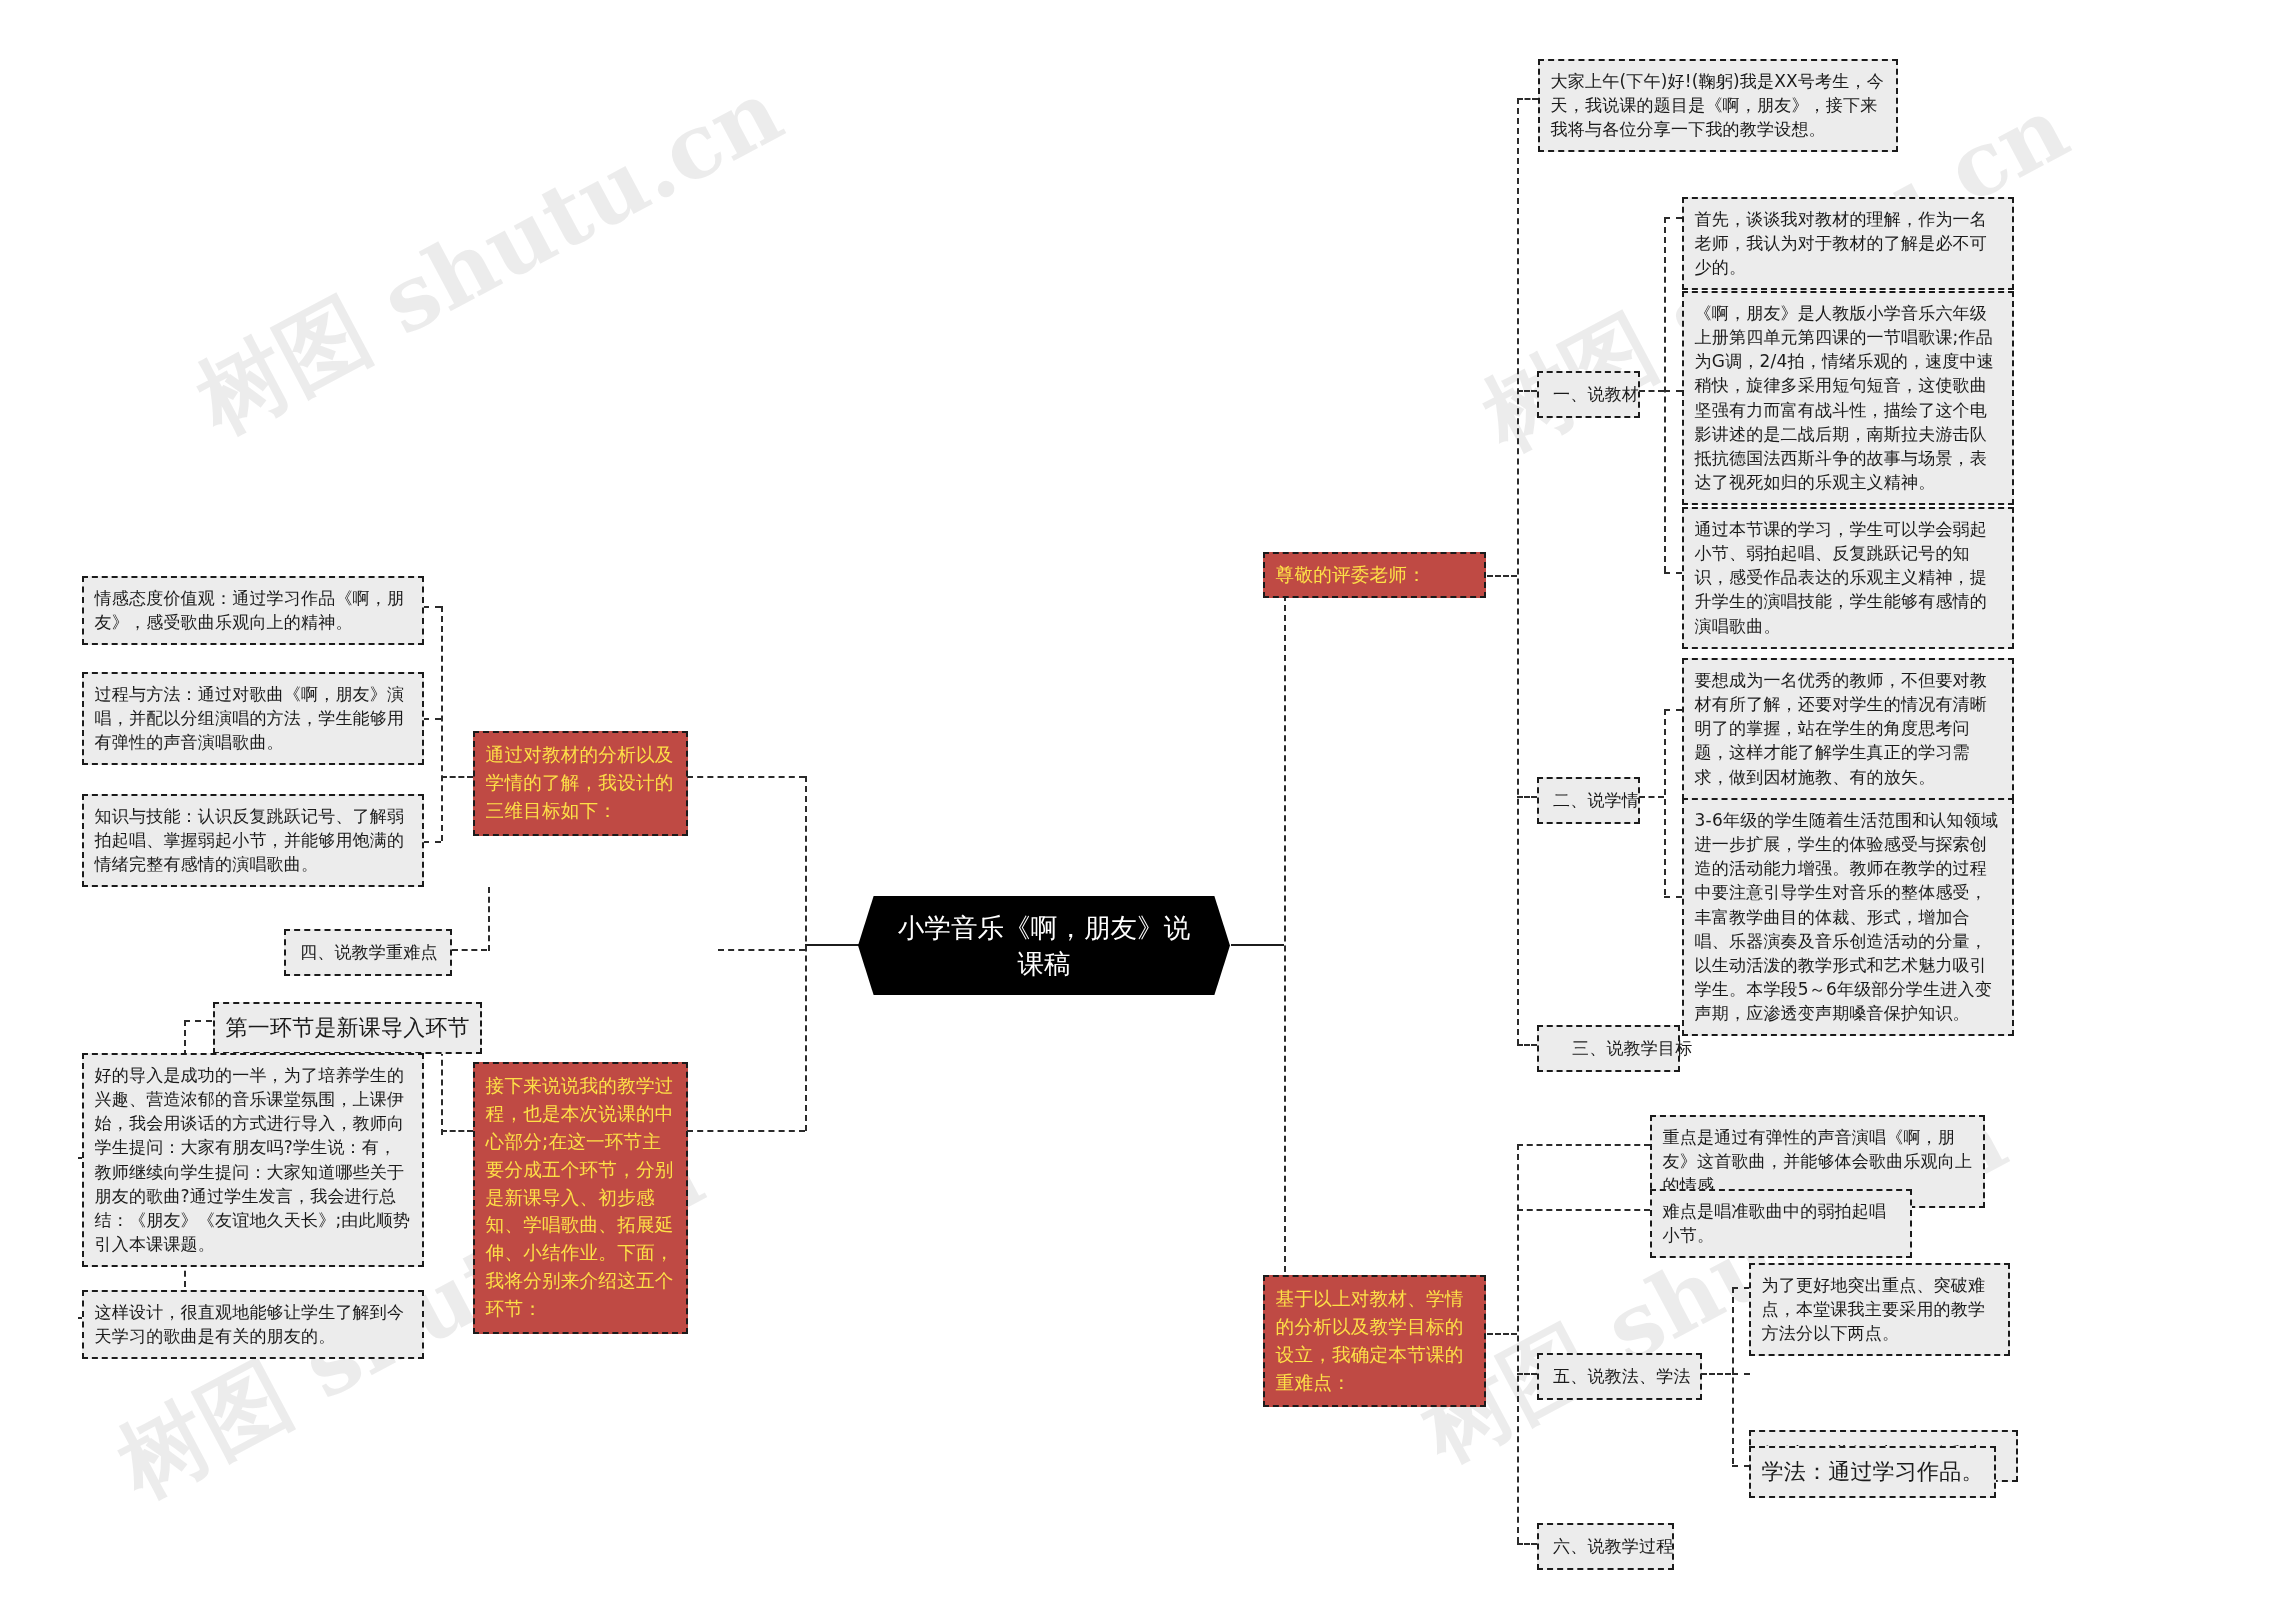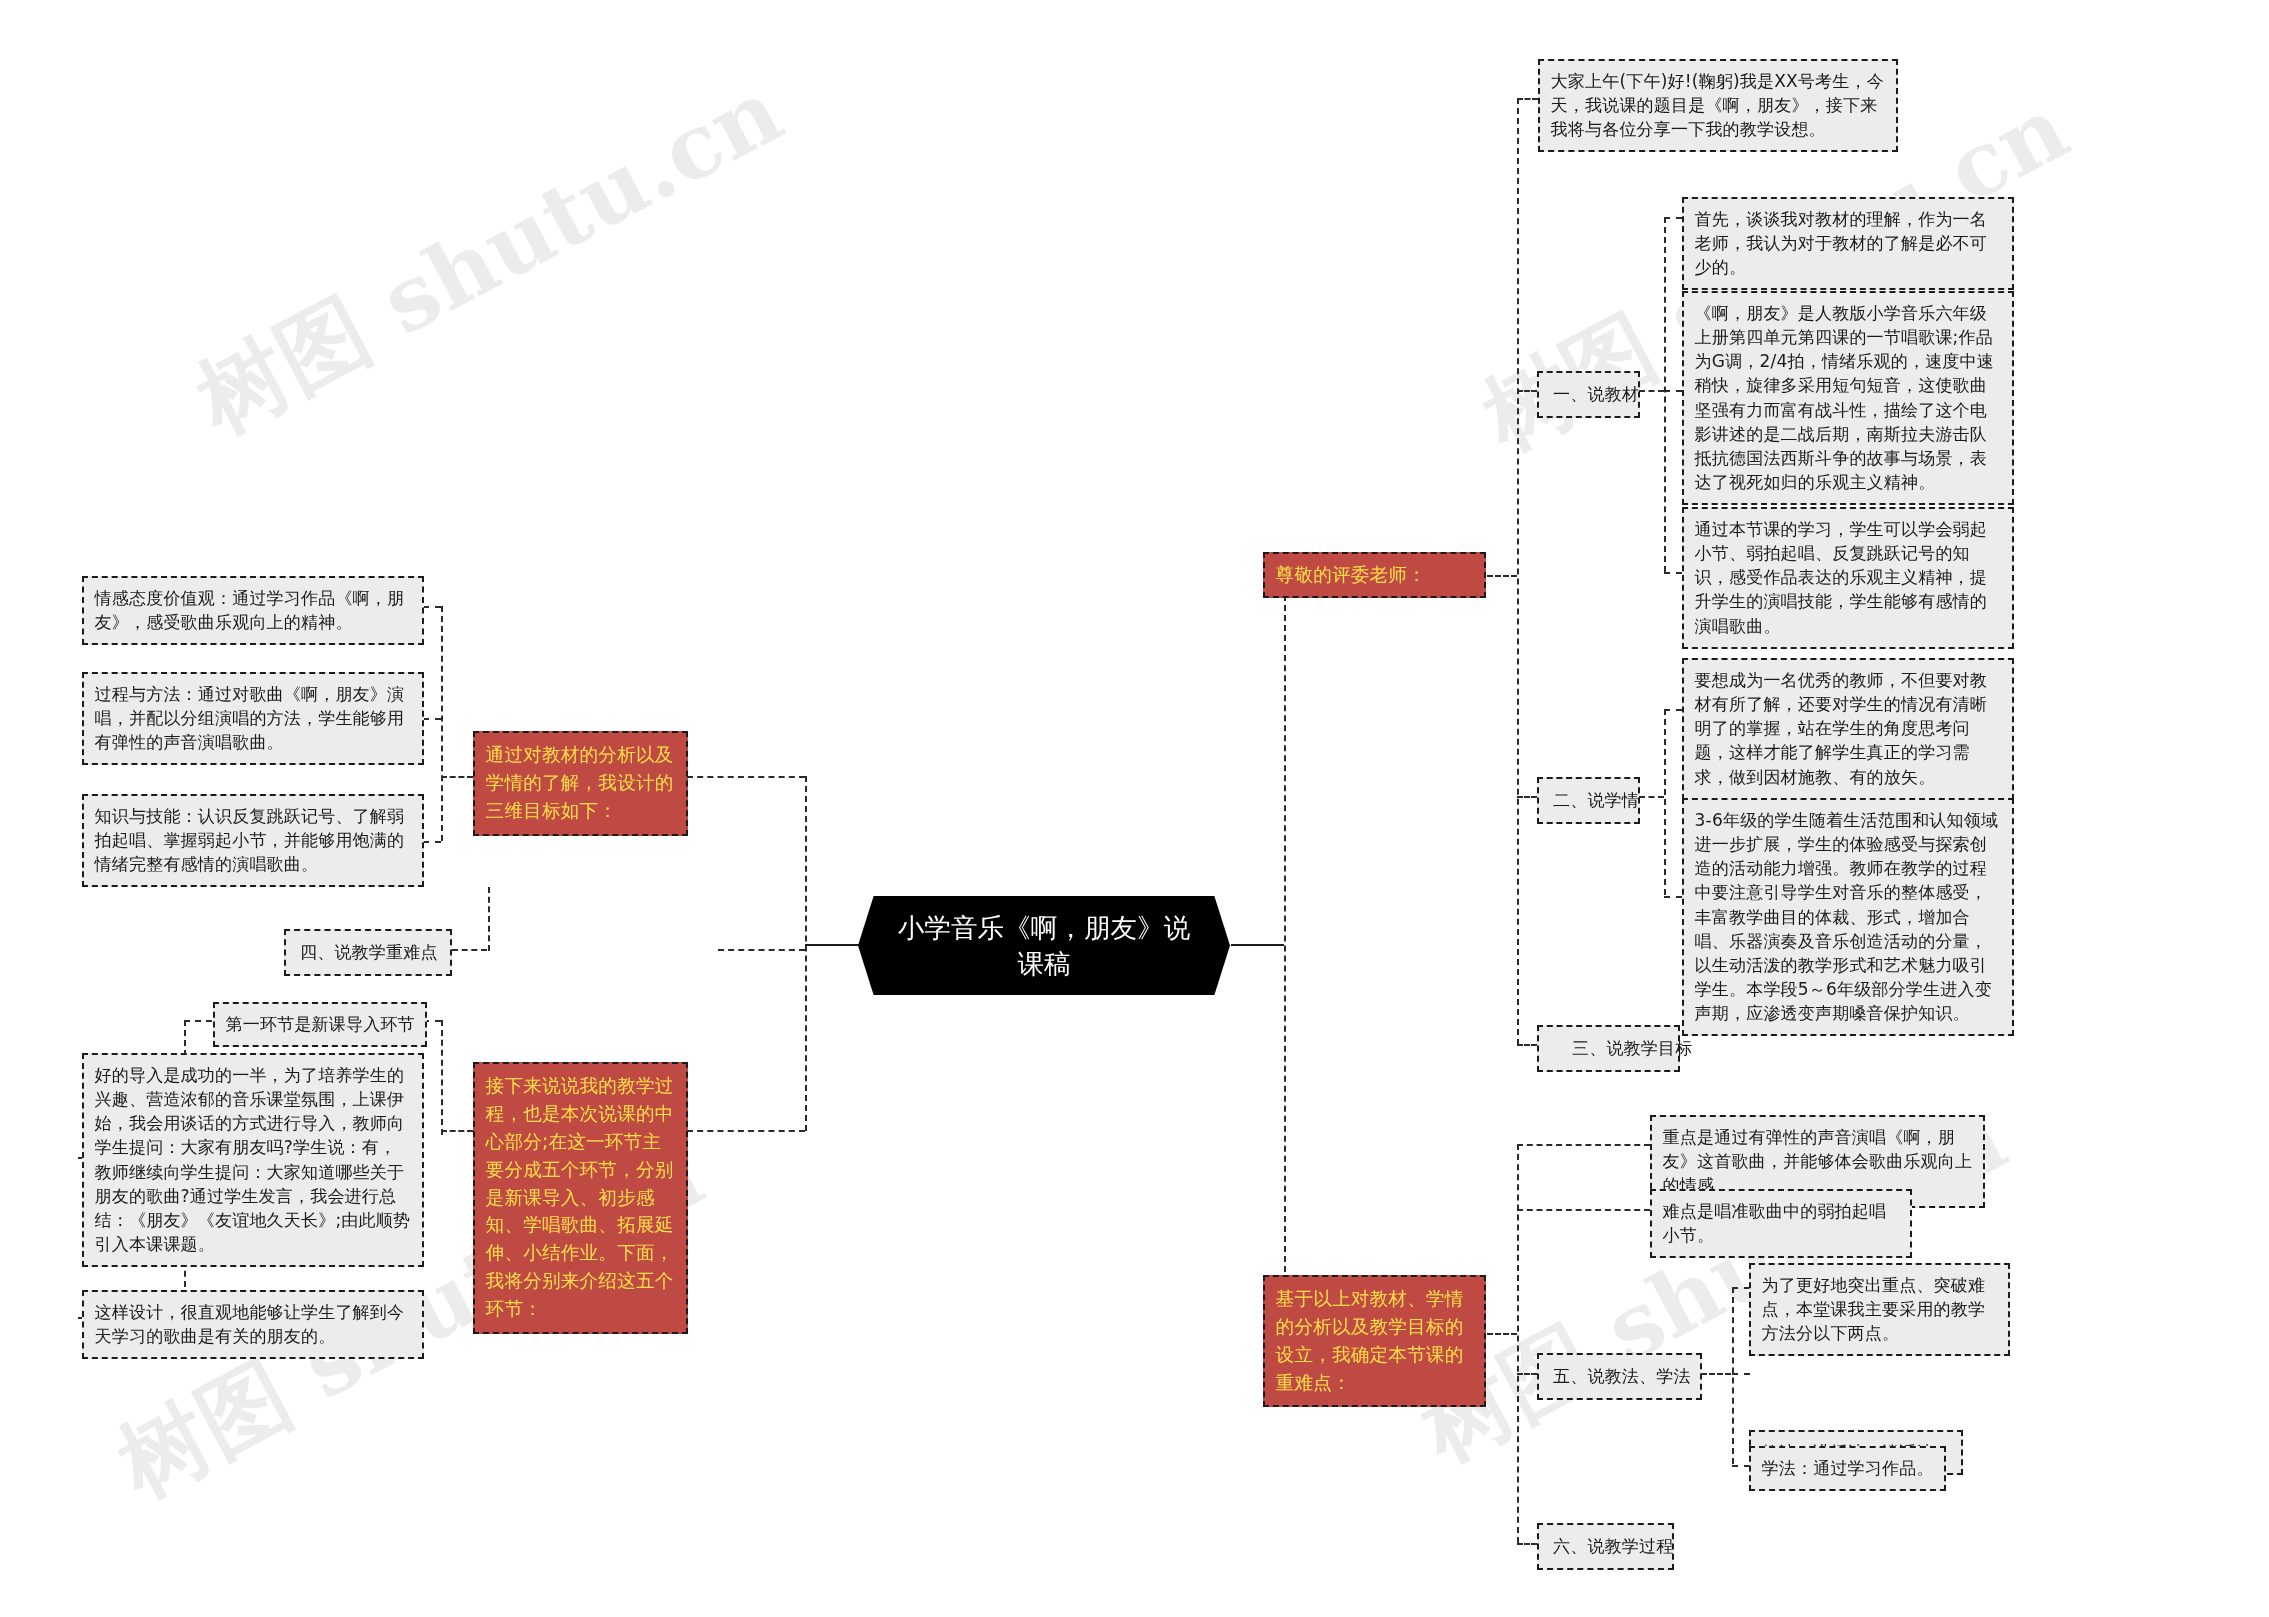--- a/index.html
+++ b/index.html
@@ -72,21 +72,21 @@
     line-height: 1.5;
     font-weight: 400;
   }
   .node.branch {
     background: #ececec;
     font-size: 17px;
     padding: 8.9px 14px 9.8px 14px;
     white-space: nowrap;
   }
   .node.small {
-    font-size: 17px;
+    font-size: 22px;
     white-space: nowrap;
   }
 
   
   #center-node {
     position: absolute;
     left: 858px;
     top: 896px;
     width: 372px;
     height: 99px;

